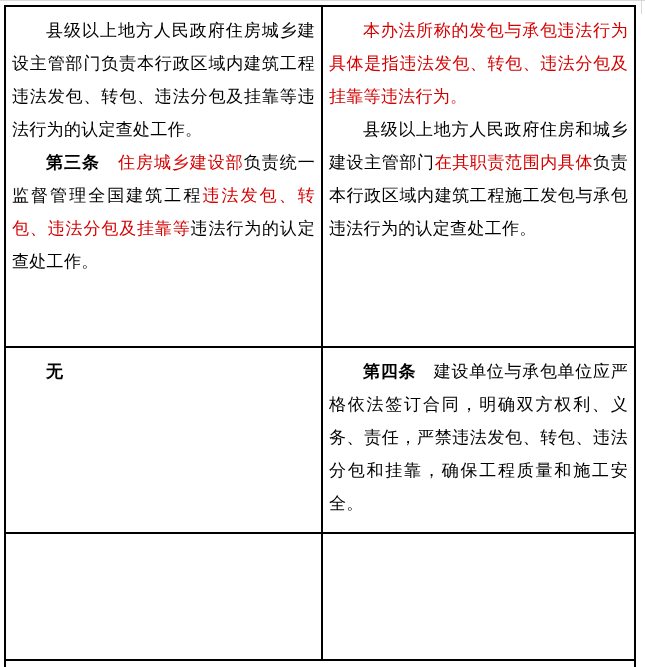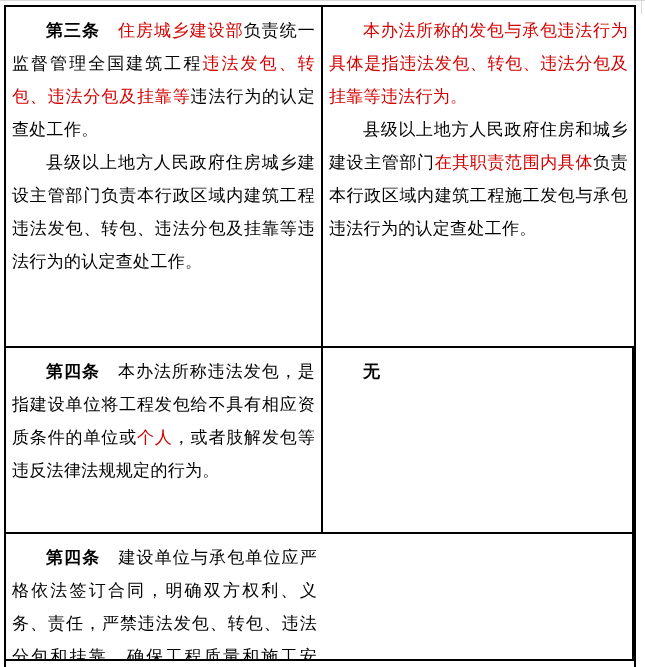--- a/index.html
+++ b/index.html
@@ -63,29 +63,26 @@
   .run.red { color: var(--red, #d40000); }
 </style>
 </head>
 <body>
 
 <div class="page">
   <div class="artifact-top"></div>
   <div class="artifact-right"></div>
   <div class="cmp-table" id="cmp-table">
       <div class="cell left row-0">
+        <p><span class="run">县级以上地方人民政府住房城乡建设主管部门负责本行政区域内建筑工程违法发包、转包、违法分包及挂靠等违法行为的认定查处工作。</span></p>
         <p><span class="run bold">第三条　</span><span class="run red">住房城乡建设部</span><span class="run">负责统一监督管理全国建筑工程</span><span class="run red">违法发包、转包、违法分包及挂靠等</span><span class="run">违法行为的认定查处工作。</span></p>
-        <p><span class="run">县级以上地方人民政府住房城乡建设主管部门负责本行政区域内建筑工程违法发包、转包、违法分包及挂靠等违法行为的认定查处工作。</span></p>
       </div>
       <div class="cell right row-0">
         <p><span class="run red">本办法所称的发包与承包违法行为具体是指违法发包、转包、违法分包及挂靠等违法行为。</span></p>
         <p><span class="run">县级以上地方人民政府住房和城乡建设主管部门</span><span class="run red">在其职责范围内具体</span><span class="run">负责本行政区域内建筑工程施工发包与承包违法行为的认定查处工作。</span></p>
-      </div>
-      <div class="cell left row-1">
-        <p><span class="run bold">第四条　</span><span class="run">本办法所称违法发包，是指建设单位将工程发包给不具有相应资质条件的单位或</span><span class="run red">个人</span><span class="run">，或者肢解发包等违反法律法规规定的行为。</span></p>
       </div>
       <div class="cell left row-2">
         <p><span class="run bold">无</span></p>
       </div>
       <div class="cell right row-2">
         <p><span class="run bold">第四条　</span><span class="run">建设单位与承包单位应严格依法签订合同，明确双方权利、义务、责任，严禁违法发包、转包、违法分包和挂靠，确保工程质量和施工安全。</span></p>
       </div>
       <div class="cell left row-3"></div>
       <div class="cell right row-3"></div>
     </div>

